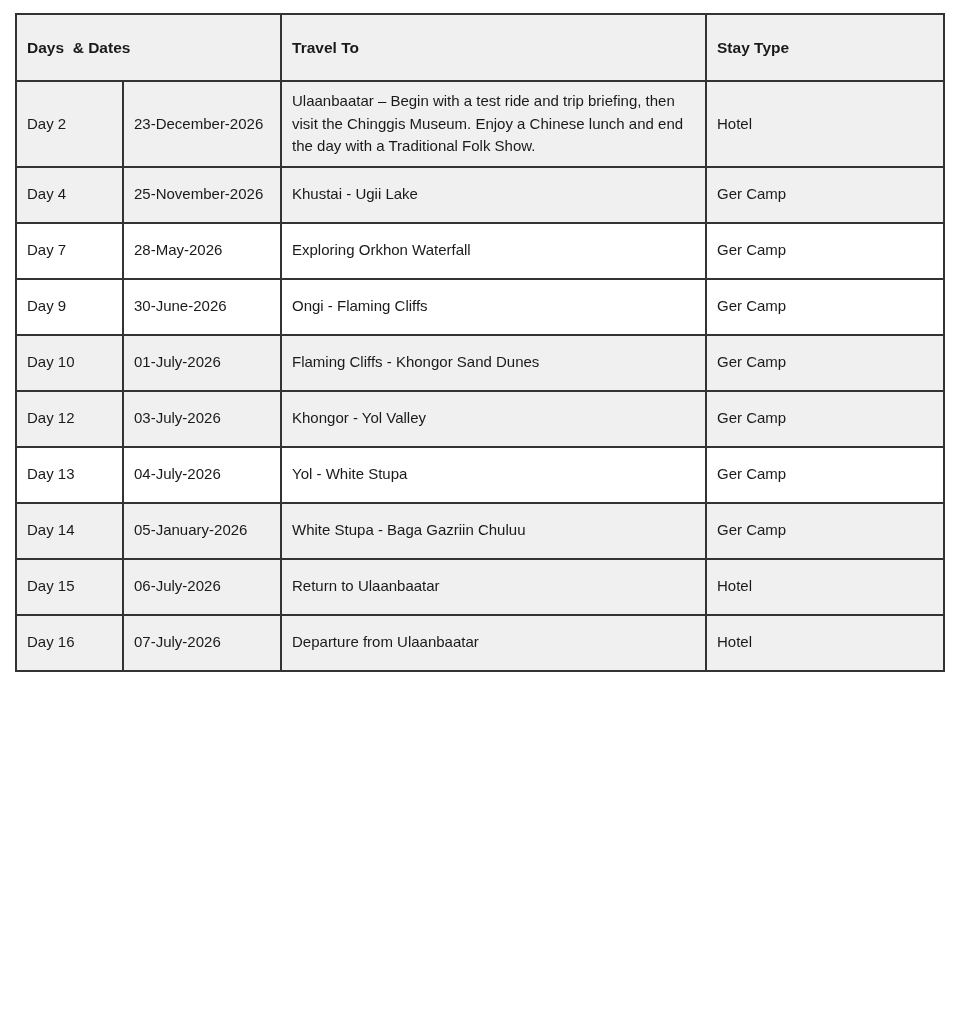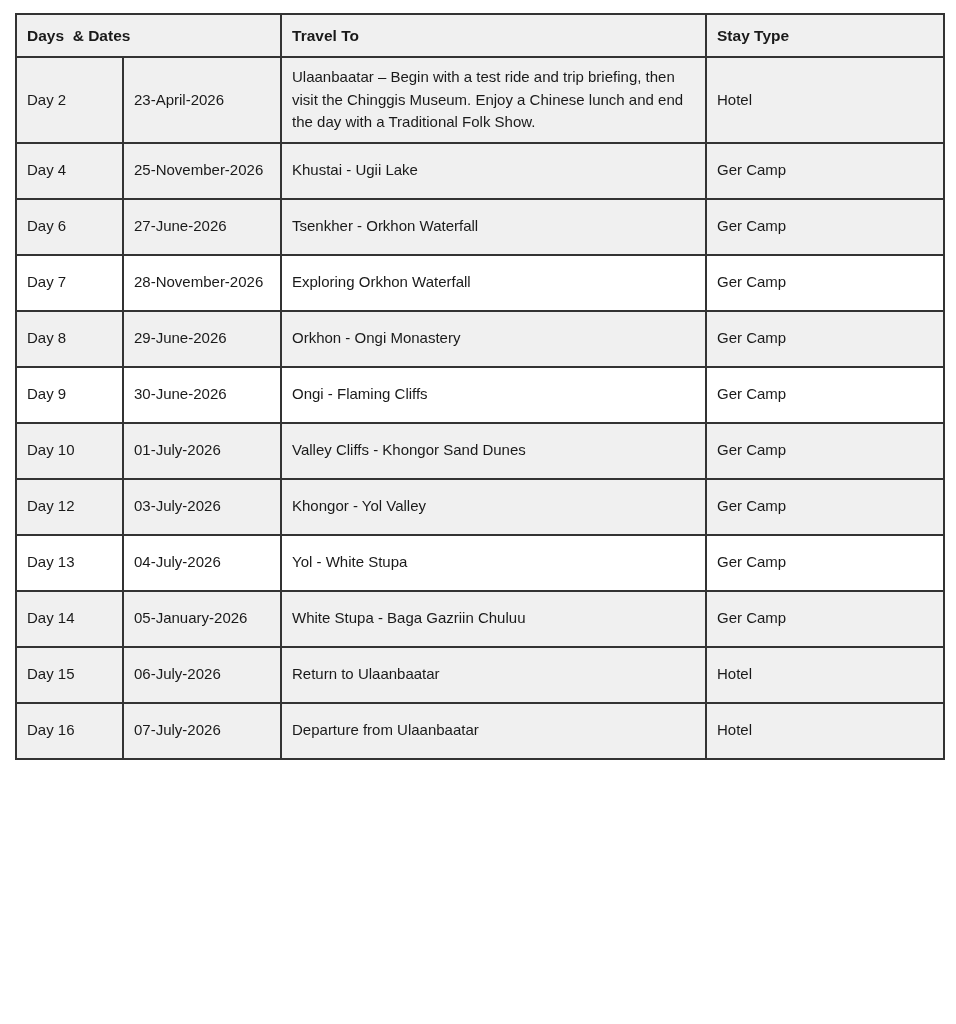--- a/index.html
+++ b/index.html
@@ -31,21 +31,21 @@
     font-size:15px;
     text-align:left;
     vertical-align:middle;
     background:var(--plain-bg);
     line-height:1.5;
   }
   table.itinerary thead th{
     background:var(--shaded-bg);
     font-weight:bold;
     font-size:15.5px;
-    height:43px;
+    height:67px;
     white-space:pre-wrap;
   }
   table.itinerary tbody td{
     height:56px;
   }
   table.itinerary tr.shaded td{
     background:var(--shaded-bg);
   }
   td.justify{
     text-align:justify;
@@ -69,58 +69,46 @@
     <thead>
       <tr>
         <th colspan="2">Days  &amp; Dates</th>
         <th>Travel To</th>
         <th>Stay Type</th>
       </tr>
     </thead>
     <tbody>
         <tr class="shaded">
     <td>Day 2</td>
-    <td>23-April-2026</td>
+    <td>23-December-2026</td>
     <td class="justify">Ulaanbaatar – Begin with a test ride and trip briefing, then visit the Chinggis Museum. Enjoy a Chinese lunch and end the day with a Traditional Folk Show.</td>
     <td>Hotel</td>
   </tr>
         <tr class="shaded">
     <td>Day 4</td>
     <td>25-November-2026</td>
     <td>Khustai - Ugii Lake</td>
     <td>Ger Camp</td>
   </tr>
-        <tr class="shaded">
-    <td>Day 6</td>
-    <td>27-June-2026</td>
-    <td>Tsenkher - Orkhon Waterfall</td>
-    <td>Ger Camp</td>
-  </tr>
         <tr>
     <td>Day 7</td>
-    <td>28-November-2026</td>
+    <td>28-May-2026</td>
     <td>Exploring Orkhon Waterfall</td>
-    <td>Ger Camp</td>
-  </tr>
-        <tr class="shaded">
-    <td>Day 8</td>
-    <td>29-June-2026</td>
-    <td>Orkhon - Ongi Monastery</td>
     <td>Ger Camp</td>
   </tr>
         <tr>
     <td>Day 9</td>
     <td>30-June-2026</td>
     <td>Ongi - Flaming Cliffs</td>
     <td>Ger Camp</td>
   </tr>
         <tr class="shaded">
     <td>Day 10</td>
     <td>01-July-2026</td>
-    <td>Valley Cliffs - Khongor Sand Dunes</td>
+    <td>Flaming Cliffs - Khongor Sand Dunes</td>
     <td>Ger Camp</td>
   </tr>
         <tr class="shaded">
     <td>Day 12</td>
     <td>03-July-2026</td>
     <td>Khongor - Yol Valley</td>
     <td>Ger Camp</td>
   </tr>
         <tr>
     <td>Day 13</td>

